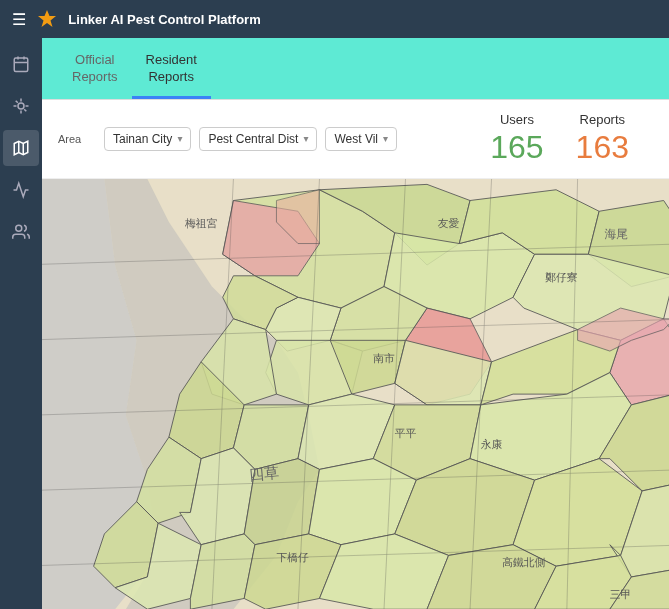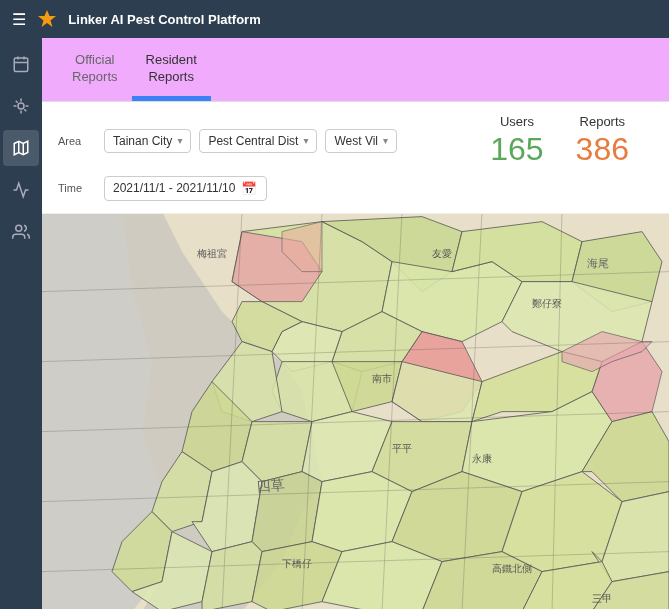--- a/index.html
+++ b/index.html
@@ -49,35 +49,35 @@
       display: flex;
       flex-direction: column;
       background: #fff;
     }
 
     
     .tabs {
       display: flex;
       border-bottom: 1px solid #ddd;
       padding: 0 16px;
-      background: #f0abfc;
+      background: #5eead4;
     }
     .tab {
       padding: 14px 14px 10px;
       font-size: 13px;
       font-weight: 500;
       color: #666;
       cursor: pointer;
       border-bottom: 3px solid transparent;
       line-height: 1.3;
       text-align: center;
     }
     .tab.active {
       color: #333;
-      border-bottom: 5px solid #3b82f6;
+      border-bottom: 3px solid #3b82f6;
     }
 
     
     .controls {
       padding: 12px 16px;
       background: #fff;
       border-bottom: 1px solid #eee;
     }
     .controls-row {
       display: flex;
@@ -226,32 +226,25 @@
           <span class="dropdown-arrow">▾</span>
         </div>
 
         <div class="stats">
           <div class="stat-item">
             <div class="stat-label">Users</div>
             <div class="stat-value-users">165</div>
           </div>
           <div class="stat-item">
             <div class="stat-label">Reports</div>
-            <div class="stat-value-reports">386</div>
+            <div class="stat-value-reports">163</div>
           </div>
         </div>
       </div>
 
-      <div class="controls-row">
-        <span class="control-label">Time</span>
-        <div class="date-input">
-          <span>2021/11/1 - 2021/11/10</span>
-          <span class="cal-icon">📅</span>
-        </div>
-      </div>
     </div>
 
     <div class="map-area">
       <svg class="map-svg" viewBox="0 0 627 400" preserveAspectRatio="xMidYMid slice" xmlns="http://www.w3.org/2000/svg">
 
         <rect width="627" height="400" fill="#e8dfc8"></rect>
 
         <path d="M0,0 L0,400 L90,400 L130,350 L120,280 L100,220 L110,150 L90,80 L80,0 Z" fill="#c8c8c8" opacity="0.8"></path>
         <path d="M80,0 L90,80 L110,150 L100,220 L120,280 L130,350 L100,400 L200,400 L240,350 L260,300 L280,270 L270,220 L260,180 L240,150 L210,130 L180,100 L160,70 L140,40 L120,0 Z" fill="#b8b8b8" opacity="0.5"></path>
 

